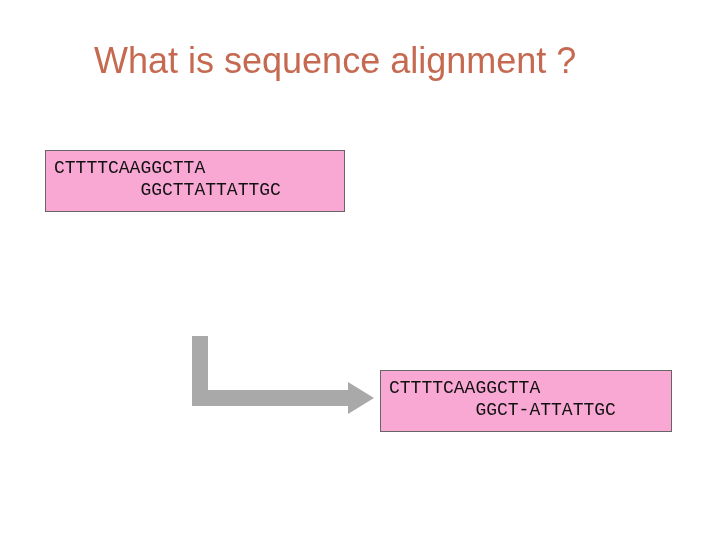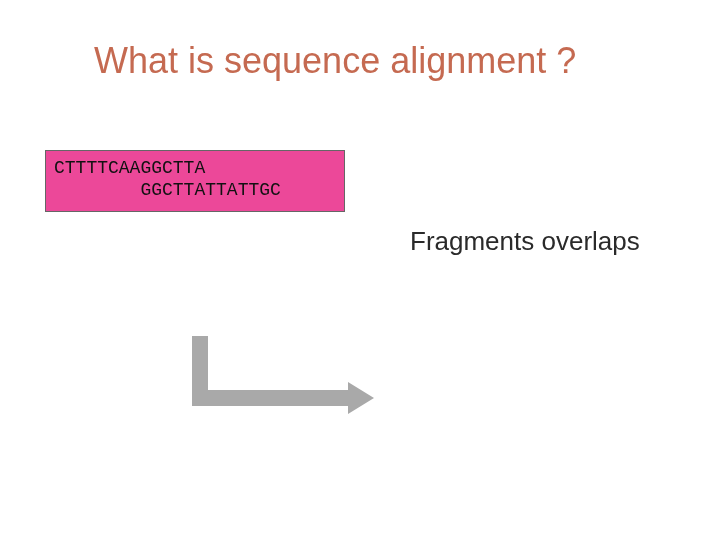--- a/index.html
+++ b/index.html
@@ -21,21 +21,21 @@
     left: 94px;
     top: 40px;
     font-size: 36px;
     color: #c56a51;
     font-weight: 400;
     letter-spacing: 0px;
   }
   .seqbox {
     position: absolute;
     border: 1px solid #666666;
-    background: #ec4899;
+    background: #f9a8d4;
     box-sizing: border-box;
   }
   .seqbox pre {
     margin: 0;
     padding: 6px 8px 6px 8px;
     font-family: "Courier New", Courier, monospace;
     font-size: 18px;
     line-height: 22px;
     color: #111111;
     white-space: pre;
@@ -83,21 +83,24 @@
 
 <div class="slide">
 
   <div class="title">What is sequence alignment ?</div>
 
   <div class="seqbox box1">
     <pre><span>CTTTTCAAGGCTTA</span>
 <span>        GGCTTATTATTGC</span></pre>
   </div>
 
-  <div class="overlaps">Fragments overlaps</div>
 
 
   <div class="arrow-v"></div>
   <div class="arrow-h"></div>
   <div class="arrow-head"></div>
 
+  <div class="seqbox box3">
+    <pre><span>CTTTTCAAGGCTTA</span>
+<span>        GGCT-ATTATTGC</span></pre>
+  </div>
 
 </div>
 
 </body></html>

